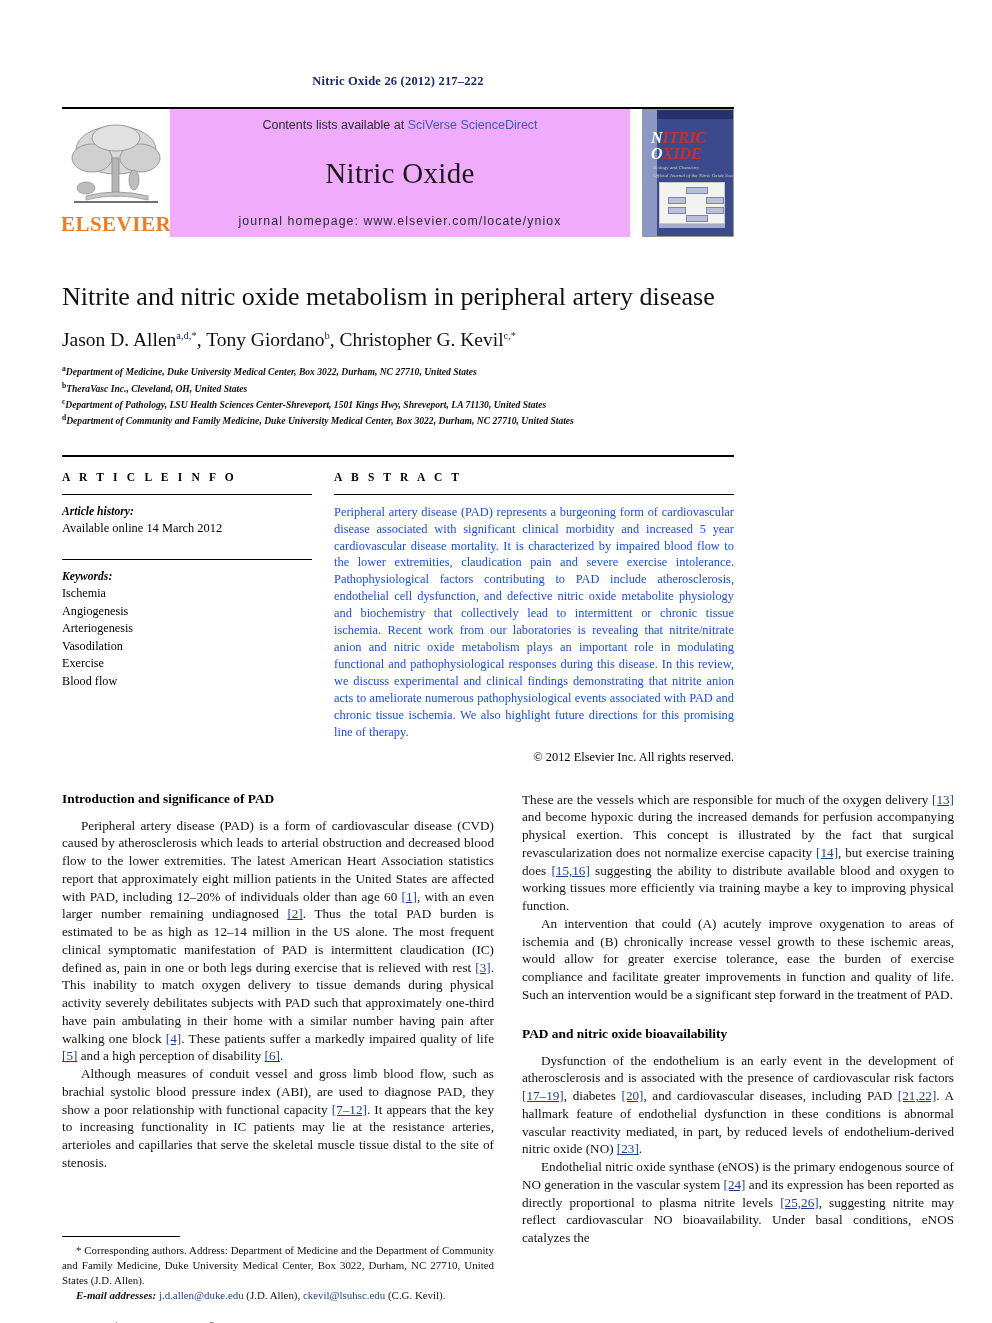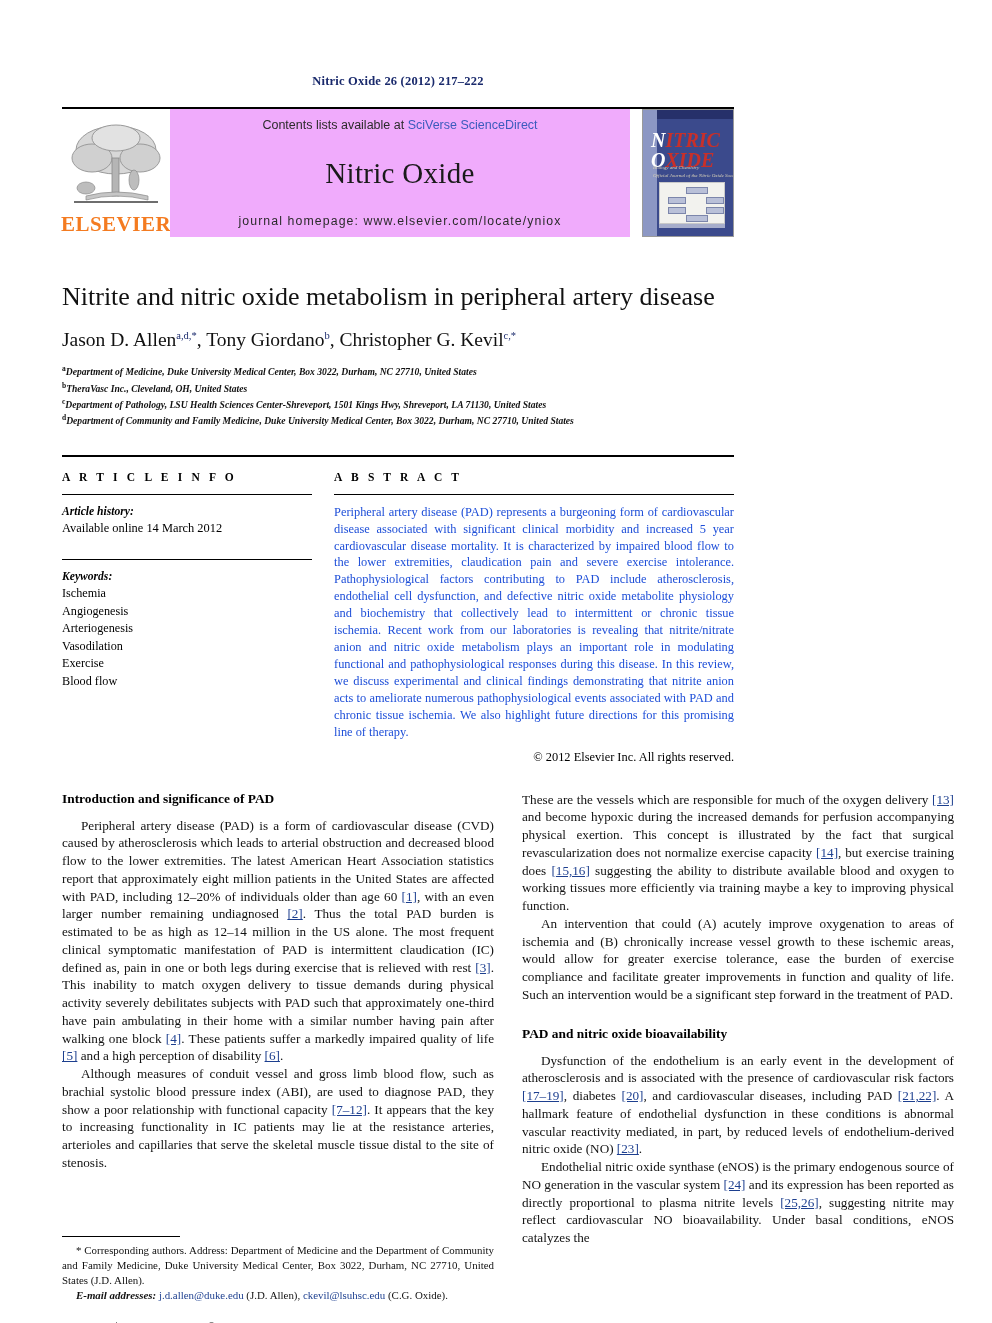--- a/index.html
+++ b/index.html
@@ -119,21 +119,21 @@
     background: #26306a;
   }
   .cover-title {
     position: absolute;
     left: 8px; top: 20px;
     font-family: "Liberation Serif", serif;
     line-height: 1.02;
   }
   .cover-title .l1, .cover-title .l2 {
     display: block;
-    font-size: 20px;
+    font-size: 16px;
     font-style: italic;
     font-weight: bold;
     white-space: nowrap;
   }
   .cover-title .cap { color: #ffffff; }
   .cover-title .rest { color: #c8302a; }
   .cover-sub {
     position: absolute;
     left: 10px; top: 54px;
     color: #d9d2b8;
@@ -412,21 +412,21 @@
     <div class="bcol" style="min-height:560px;">
       <h2 class="bhead">Introduction and significance of PAD</h2>
 
       <p class="bt"><span>Peripheral artery disease (PAD) is a form of cardiovascular disease (CVD) caused by atherosclerosis which leads to arterial obstruction and decreased blood flow to the lower extremities. The latest American Heart Association statistics report that approximately eight million patients in the United States are affected with PAD, including 12–20% of individuals older than age 60 </span><span class="ref">[1]</span><span>, with an even larger number remaining undiagnosed </span><span class="ref">[2]</span><span>. Thus the total PAD burden is estimated to be as high as 12–14 million in the US alone. The most frequent clinical symptomatic manifestation of PAD is intermittent claudication (IC) defined as, pain in one or both legs during exercise that is relieved with rest </span><span class="ref">[3]</span><span>. This inability to match oxygen delivery to tissue demands during physical activity severely debilitates subjects with PAD such that approximately one-third have pain ambulating in their home with a similar number having pain after walking one block </span><span class="ref">[4]</span><span>. These patients suffer a markedly impaired quality of life </span><span class="ref">[5]</span><span> and a high perception of disability </span><span class="ref">[6]</span><span>.</span></p>
 
       <p class="bt"><span>Although measures of conduit vessel and gross limb blood flow, such as brachial systolic blood pressure index (ABI), are used to diagnose PAD, they show a poor relationship with functional capacity </span><span class="ref">[7–12]</span><span>. It appears that the key to increasing functionality in IC patients may lie at the resistance arteries, arterioles and capillaries that serve the skeletal muscle tissue distal to the site of stenosis.</span></p>
 
       <div class="footnotes">
         <div class="fn-rule"></div>
         <p class="fn ind">* Corresponding authors. Address: Department of Medicine and the Department of Community and Family Medicine, Duke University Medical Center, Box 3022, Durham, NC 27710, United States (J.D. Allen).</p>
-        <p class="fn ind"><i>E-mail addresses:</i> <span class="link">j.d.allen@duke.edu</span><span> (J.D. Allen), </span><span class="link">ckevil@lsuhsc.edu</span><span> (C.G. Oxide).</span></p>
+        <p class="fn ind"><i>E-mail addresses:</i> <span class="link">j.d.allen@duke.edu</span><span> (J.D. Allen), </span><span class="link">ckevil@lsuhsc.edu</span><span> (C.G. Kevil).</span></p>
 
         <div class="imprint">
           <div>1089-8603/$ - see front matter © 2012 Elsevier Inc. All rights reserved.</div>
           <div class="doi">http://dx.doi.org/10.1016/j.niox.2012.03.003</div>
         </div>
       </div>
     </div>
 
     <div class="bcol">
       <p class="bt noind"><span>These are the vessels which are responsible for much of the oxygen delivery </span><span class="ref">[13]</span><span> and become hypoxic during the increased demands for perfusion accompanying physical exertion. This concept is illustrated by the fact that surgical revascularization does not normalize exercise capacity </span><span class="ref">[14]</span><span>, but exercise training does </span><span class="ref">[15,16]</span><span> suggesting the ability to distribute available blood and oxygen to working tissues more efficiently via training maybe a key to improving physical function.</span></p>

